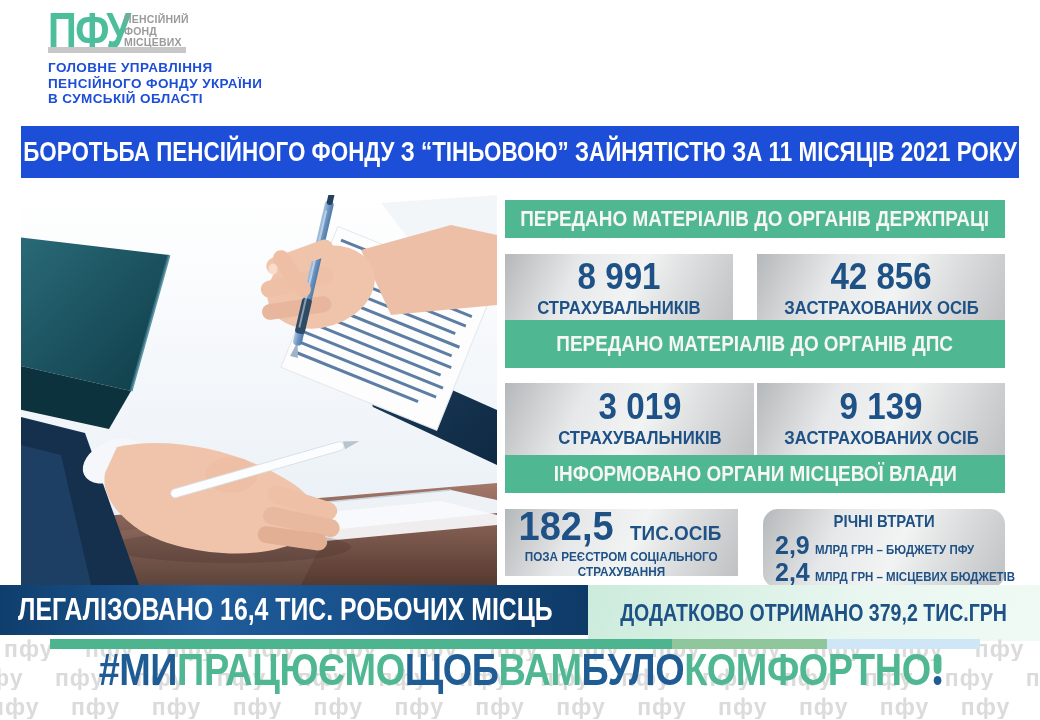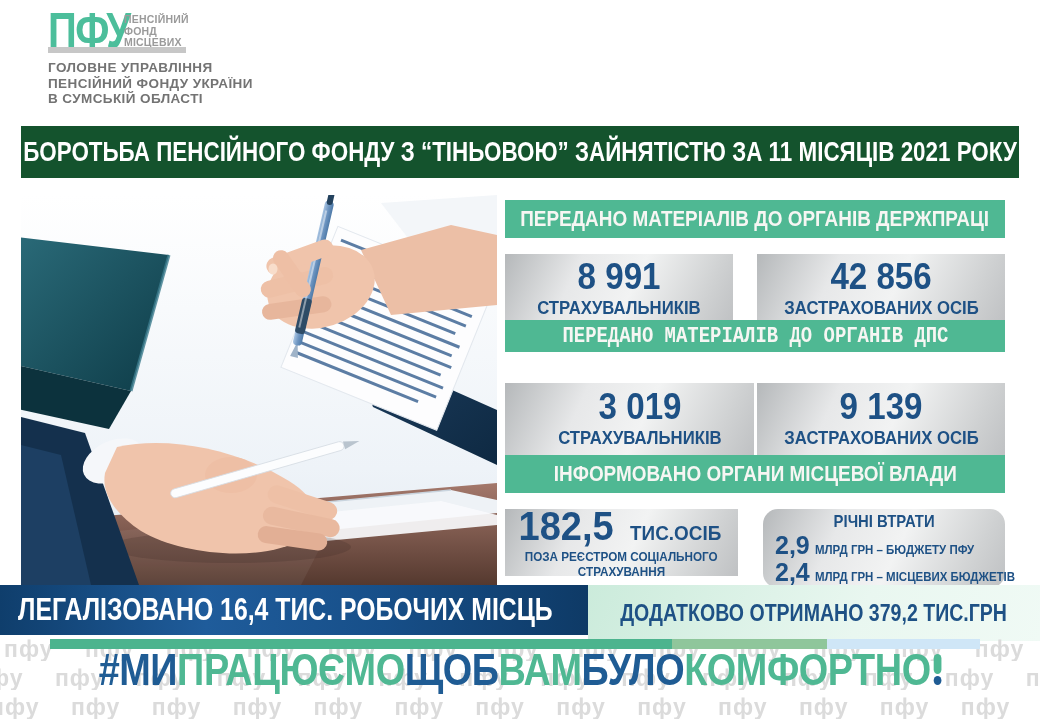--- a/index.html
+++ b/index.html
@@ -7,25 +7,25 @@
           font-family:"Liberation Sans",sans-serif;}
   .abs{position:absolute;}
   .cond{display:inline-block;transform:scaleX(.84);transform-origin:center;white-space:nowrap;}
 
   
   .logo-mark{position:absolute;left:48px;top:6px;font-size:50px;font-weight:bold;color:#4CBE9B;
              line-height:1;letter-spacing:-2px;transform:scaleX(.8);transform-origin:left top;}
   .logo-caption{position:absolute;left:124px;top:14px;font-size:10.5px;font-weight:bold;color:#9A9A9A;
                 line-height:11.5px;letter-spacing:.2px;}
   .brand-rule{position:absolute;left:48px;top:47px;width:138px;height:6px;background:#C7C7C7;}
-  .office{position:absolute;left:48px;top:60px;font-size:13.5px;font-weight:bold;color:#737373;
+  .office{position:absolute;left:48px;top:60px;font-size:13.5px;font-weight:bold;color:#1d4ed8;
           line-height:15.5px;letter-spacing:.4px;}
 
   
-  .title-banner{left:21px;top:126px;width:998px;height:52px;background:#14532d;
+  .title-banner{left:21px;top:126px;width:998px;height:52px;background:#1d4ed8;
                 display:flex;align-items:center;justify-content:center;}
   .title-text{color:#ffffff;font-size:28px;font-weight:bold;transform:scaleX(.8);}
 
   
   .band{background:#4FB893;display:flex;align-items:center;justify-content:center;}
   .band .cond{color:#F6F6F3;font-size:22px;font-weight:bold;transform:scaleX(.86);}
   .gbox{background:linear-gradient(115deg,#b5b8ba 0%,#e7e8e9 30%,#f2f3f3 55%,#cfd1d2 85%,#bfc1c3 100%);
         display:flex;flex-direction:column;align-items:center;justify-content:center;color:#1E5185;margin-top:12px;}
   .stat-value{font-size:36px;font-weight:bold;line-height:1.02;transform:scaleX(.92);white-space:nowrap;}
   .stat-label{font-size:19px;font-weight:bold;margin-top:2px;transform:scaleX(.88);white-space:nowrap;}
@@ -73,21 +73,21 @@
   <header>
     <div class="logo-mark">ПФУ</div>
     <div class="logo-caption">
       <div>ПЕНСІЙНИЙ</div>
       <div>ФОНД</div>
       <div>МІСЦЕВИХ</div>
     </div>
     <div class="brand-rule"></div>
     <div class="office">
       <div>ГОЛОВНЕ УПРАВЛІННЯ</div>
-      <div>ПЕНСІЙНИЙ ФОНДУ УКРАЇНИ</div>
+      <div>ПЕНСІЙНОГО ФОНДУ УКРАЇНИ</div>
       <div>В СУМСЬКІЙ ОБЛАСТІ</div>
     </div>
   </header>
 
   <div class="abs title-banner">
     <span class="title-text cond">БОРОТЬБА ПЕНСІЙНОГО ФОНДУ З “ТІНЬОВОЮ” ЗАЙНЯТІСТЮ ЗА 11 МІСЯЦІВ 2021 РОКУ</span>
   </div>
 
   <svg class="abs" style="left:21px;top:195px;" width="476" height="390" viewBox="0 0 476 390">
     <defs>
@@ -192,21 +192,21 @@
     </div>
     <div class="abs gbox" style="left:505px;top:242px;width:228px;height:70px;">
       <div class="stat-value">8 991</div>
       <div class="stat-label">СТРАХУВАЛЬНИКІВ</div>
     </div>
     <div class="abs gbox" style="left:757px;top:242px;width:248px;height:70px;">
       <div class="stat-value">42 856</div>
       <div class="stat-label">ЗАСТРАХОВАНИХ ОСІБ</div>
     </div>
 
-    <div class="abs band" style="left:505px;top:320px;width:500px;height:32px;font-family:Liberation Mono, monospace;">
+    <div class="abs band" style="left:505px;top:320px;width:500px;height:48px;">
       <span class="cond">ПЕРЕДАНО МАТЕРІАЛІВ ДО ОРГАНІВ ДПС</span>
     </div>
     <div class="abs gbox" style="left:505px;top:371px;width:228px;height:72px;padding-left:21px;">
       <div class="stat-value">3 019</div>
       <div class="stat-label">СТРАХУВАЛЬНИКІВ</div>
     </div>
     <div class="abs gbox" style="left:757px;top:371px;width:248px;height:72px;">
       <div class="stat-value">9 139</div>
       <div class="stat-label">ЗАСТРАХОВАНИХ ОСІБ</div>
     </div>

